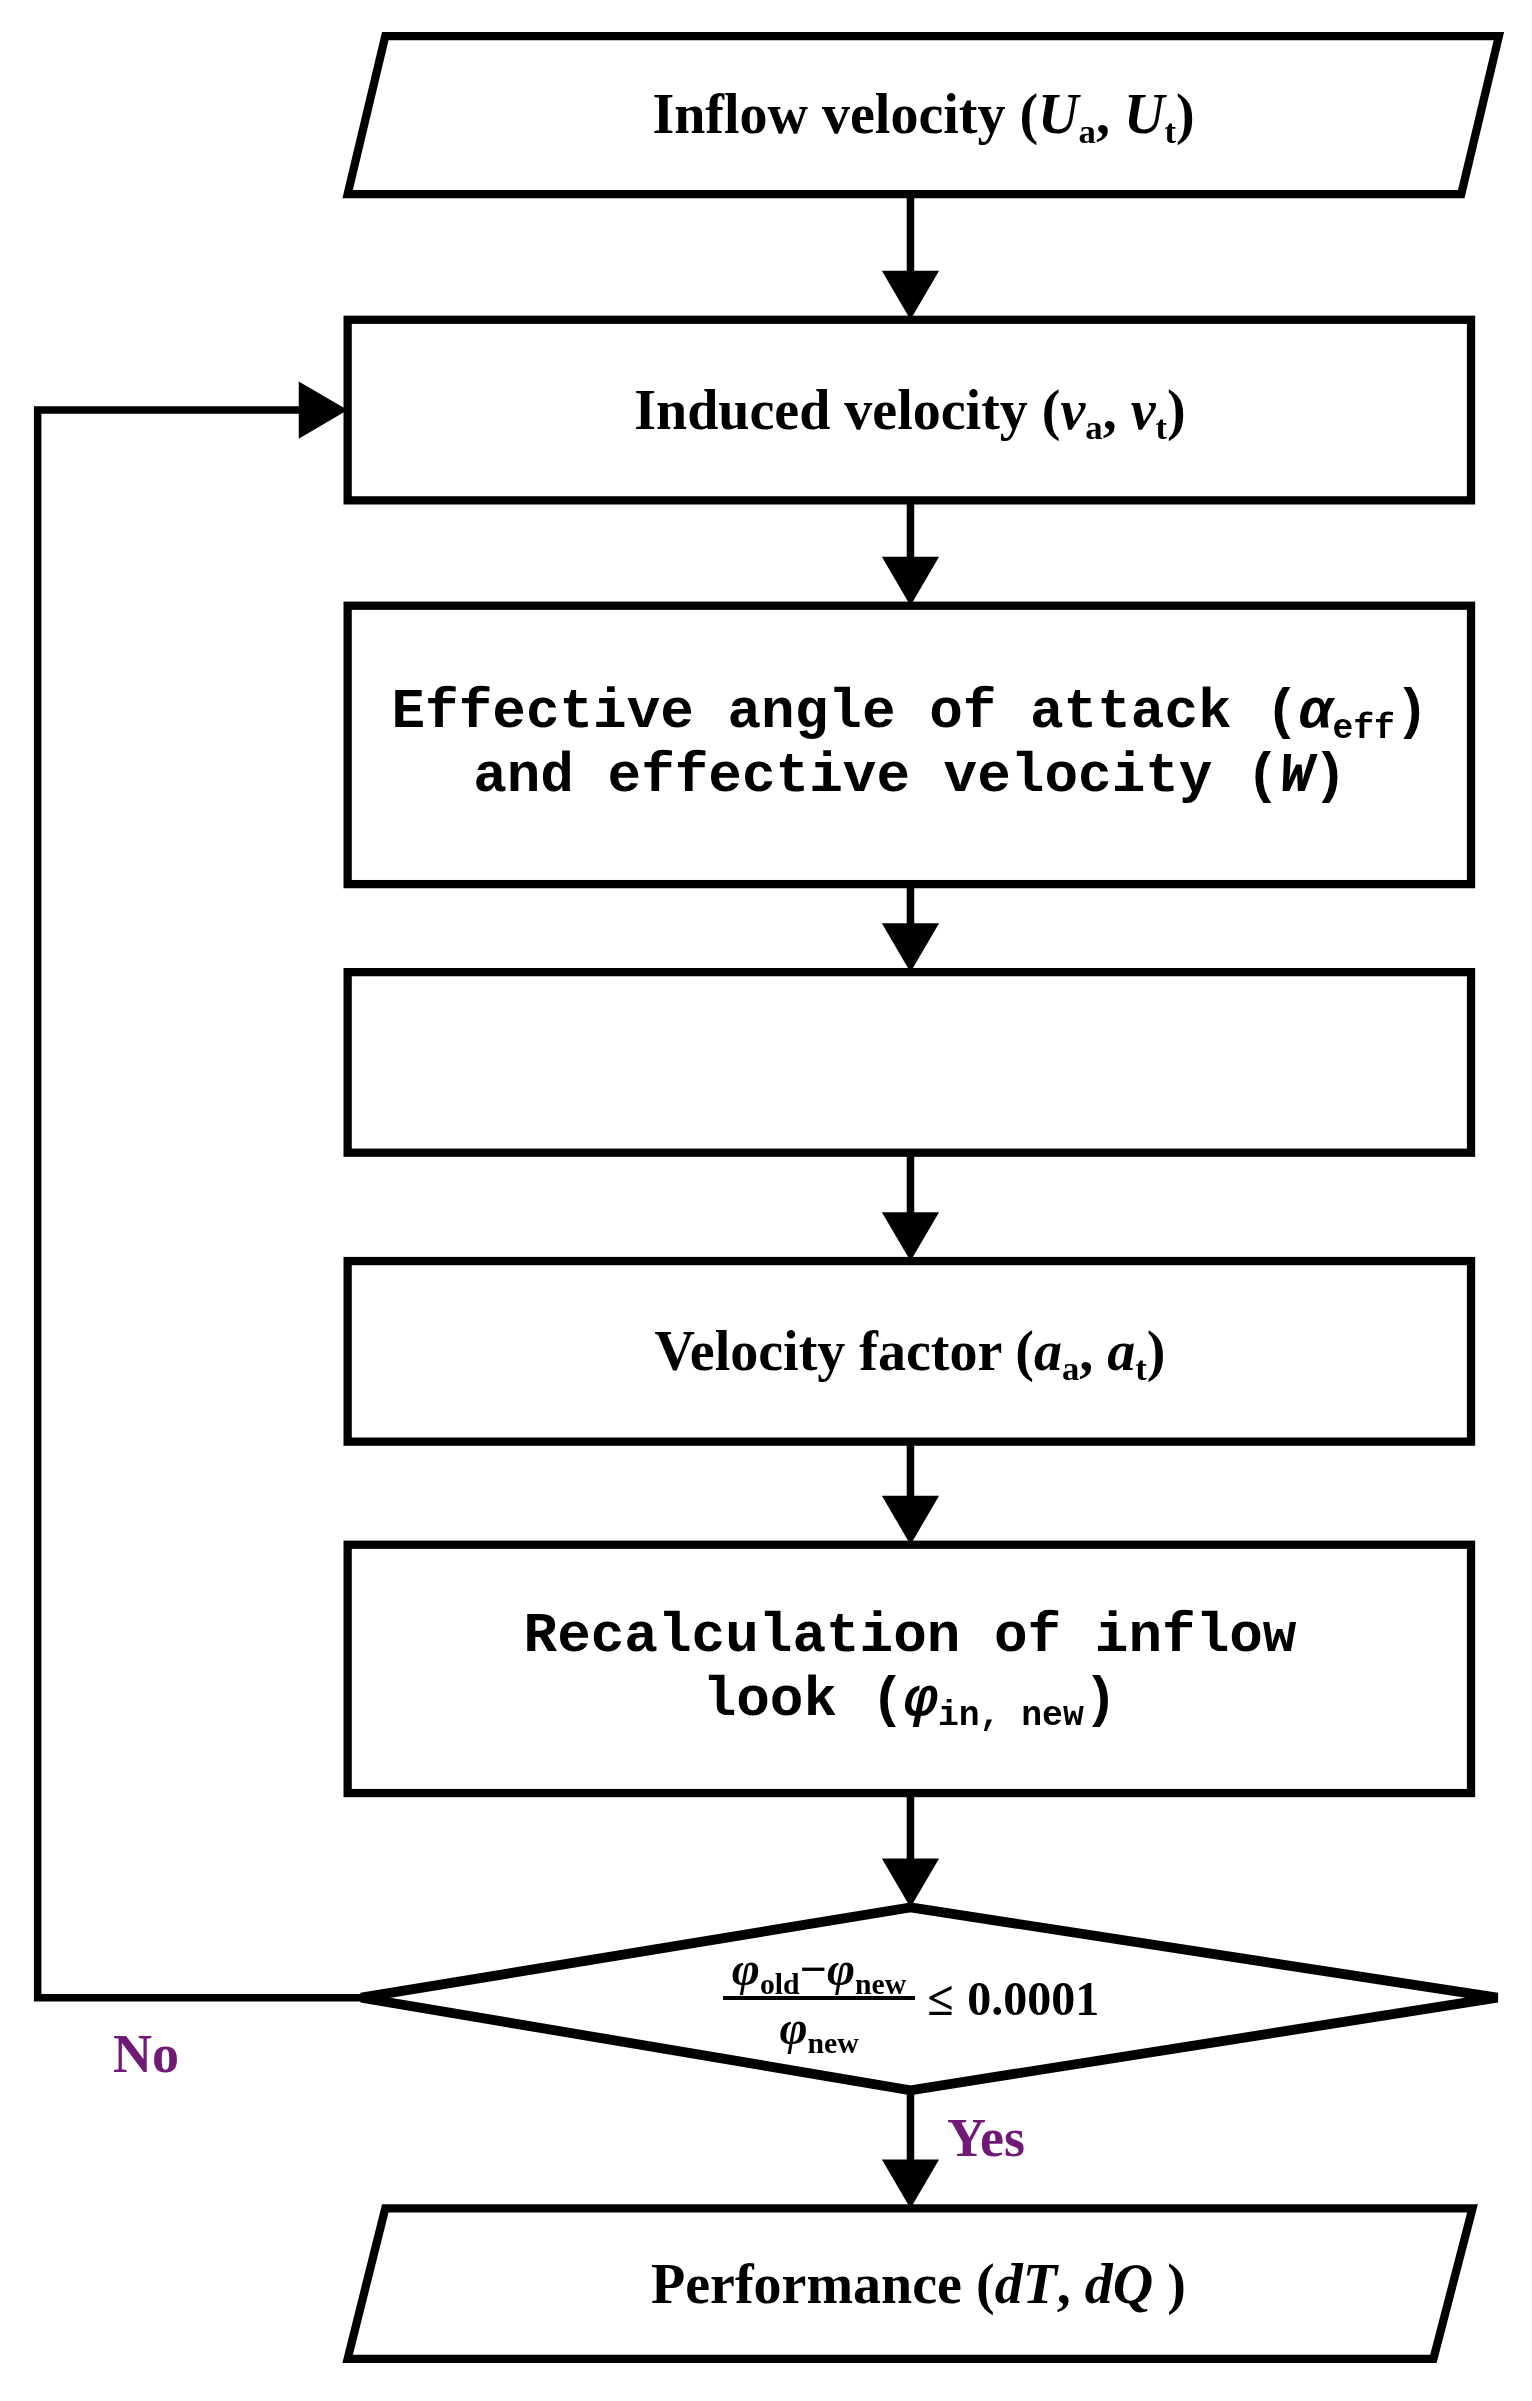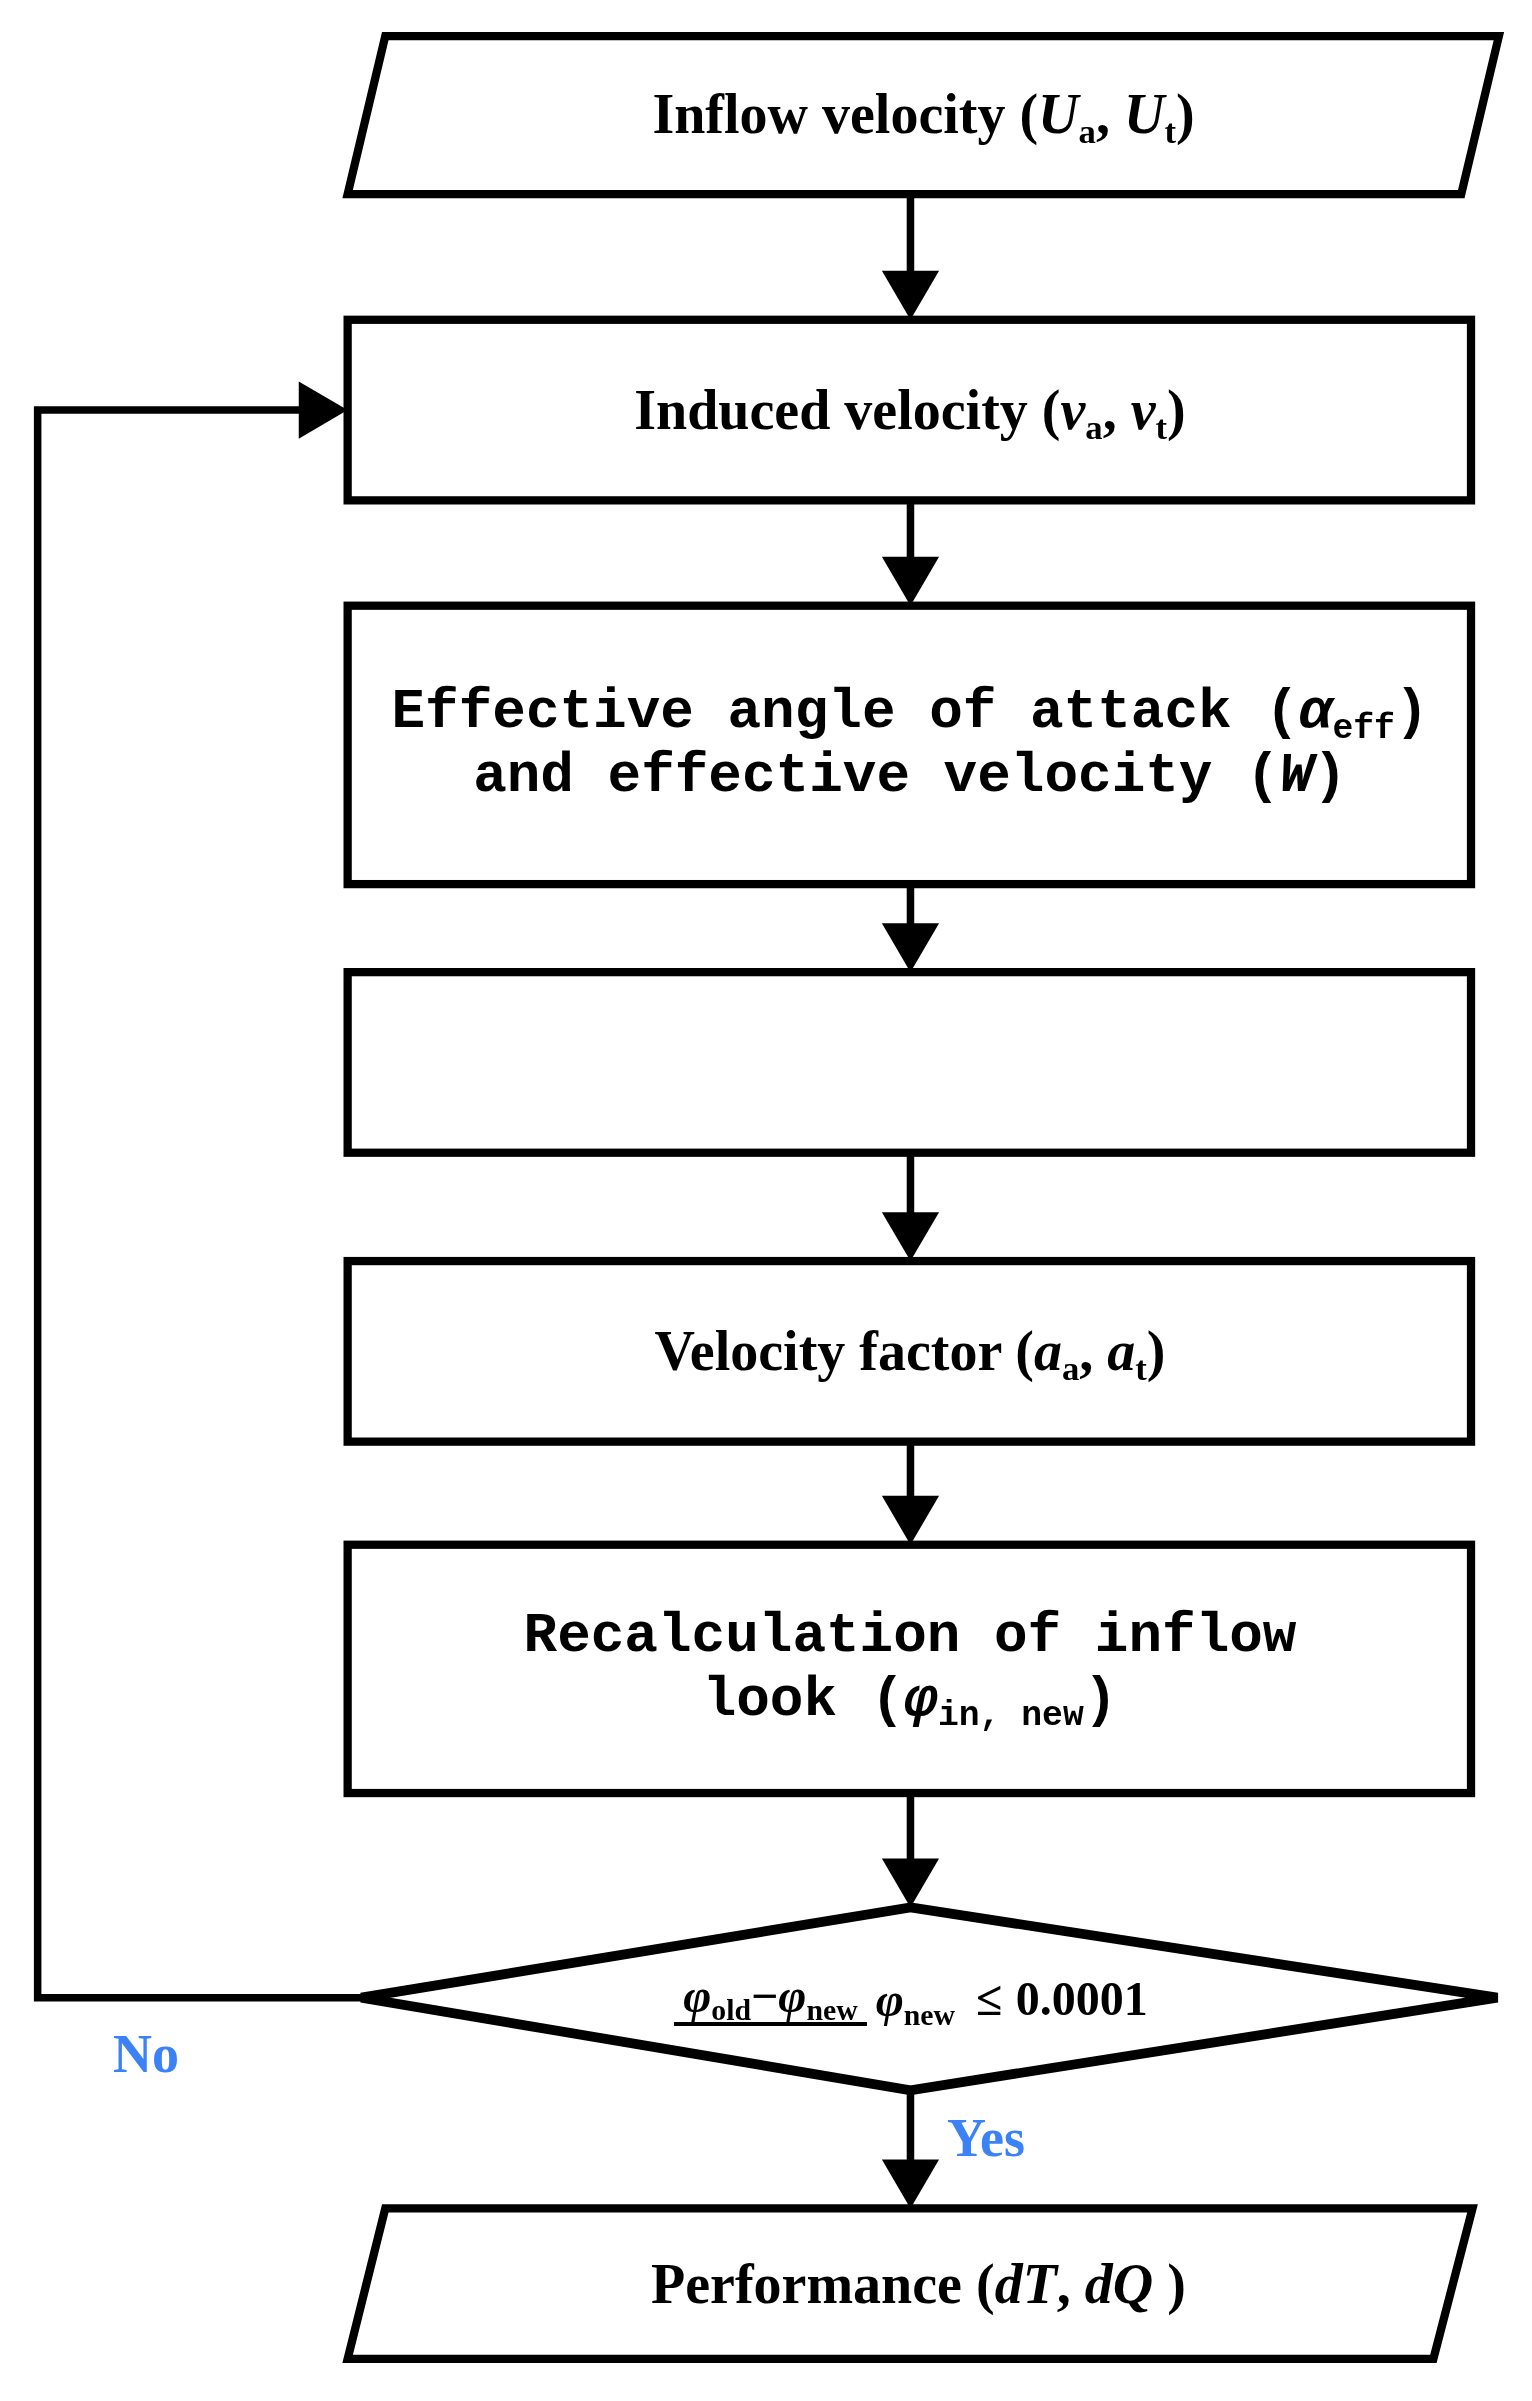--- a/index.html
+++ b/index.html
@@ -70,38 +70,38 @@
     vertical-align: baseline;
     position: relative;
     top: 0.30em;
     font-style: normal;
     font-weight: bold;
   }
   .edge-label {
     position: absolute;
     font-weight: bold;
     font-size: 54px;
-    color: #3b82f6;
+    color: #701a75;
     font-family: "Liberation Serif", "DejaVu Serif", serif;
     white-space: nowrap;
   }
   
   .cond-wrap {
     position: absolute;
     display: flex;
     align-items: center;
     justify-content: center;
     font-weight: bold;
     font-size: 48px;
     color: #000;
     white-space: nowrap;
   }
   .frac {
     display: inline-flex;
-    flex-direction: row;
+    flex-direction: column;
     align-items: center;
     vertical-align: middle;
     margin-right: 7.5px;
   }
   .frac .num {
     padding: 0 9px 1.5px 9px;
     border-bottom: 4.5px solid #000;
     line-height: 1.05;
   }
   .frac .den {

